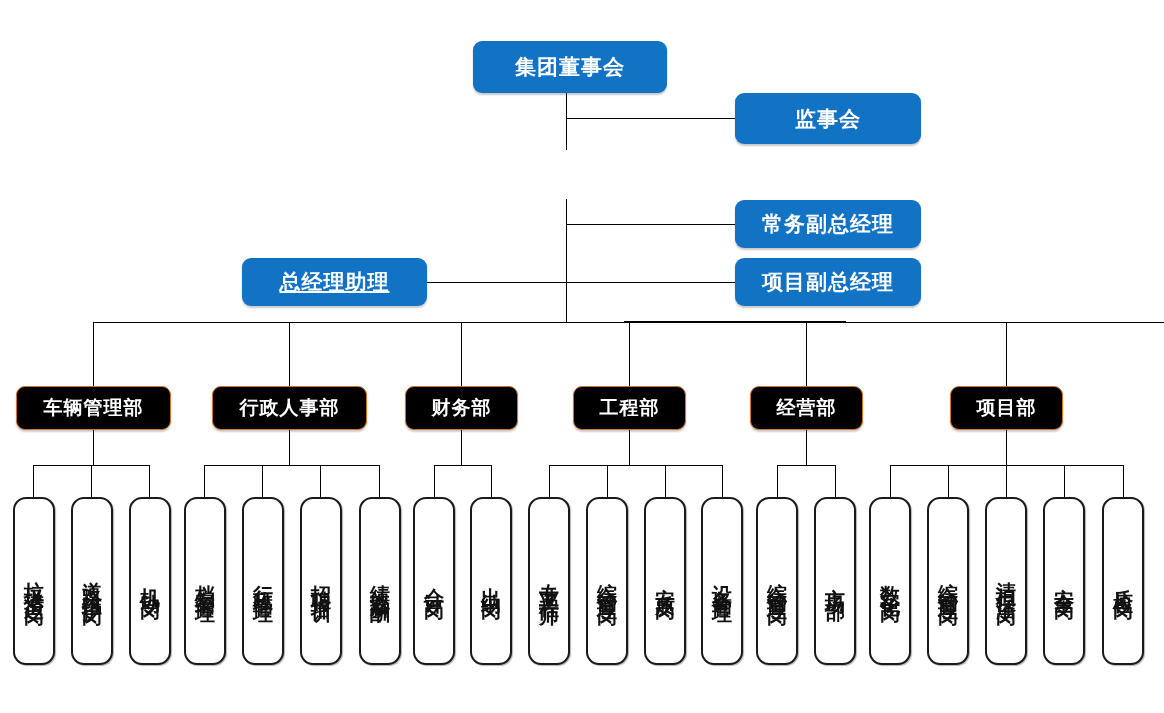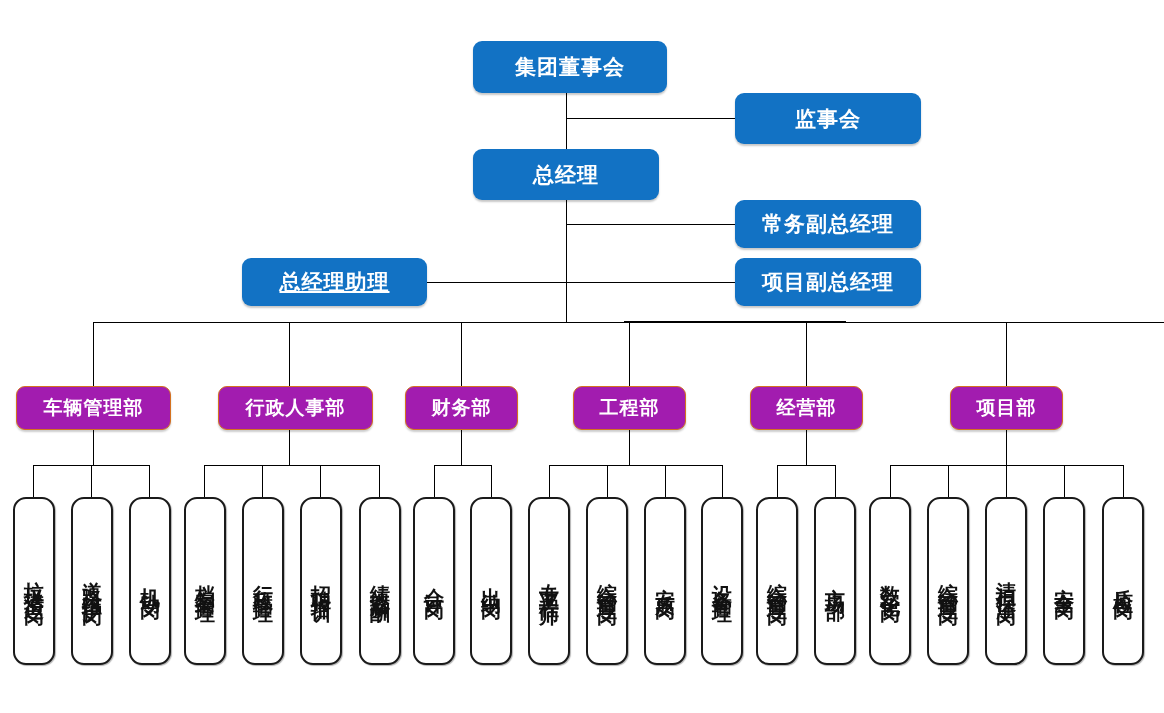--- a/index.html
+++ b/index.html
@@ -30,21 +30,21 @@
     background: #1272C4;
     border-radius: 9px;
     color: #ffffff;
     font-size: 21px;
     font-weight: 700;
     letter-spacing: 1px;
     box-shadow: 0 2px 2px rgba(0,0,0,0.22);
   }
   
   .node.orange {
-    background: #a21caf;
+    background: #000000;
     border: 1px solid #D4721F;
     border-radius: 9px;
     color: #ffffff;
     font-size: 19px;
     font-weight: 700;
     letter-spacing: 1px;
     box-shadow: 0 2px 2px rgba(0,0,0,0.20);
   }
   
   .node.leaf {
@@ -135,31 +135,30 @@
   <div class="ln v" style="left:890px; top:465px; height:32px;"></div>
   <div class="ln v" style="left:948px; top:465px; height:32px;"></div>
   <div class="ln v" style="left:1006px;top:465px; height:32px;"></div>
   <div class="ln v" style="left:1064px;top:465px; height:32px;"></div>
   <div class="ln v" style="left:1123px;top:465px; height:32px;"></div>
 
   <div class="node blue" style="left:473px; top:41px; width:194px; height:52px;">集团董事会</div>
 
   <div class="node blue" style="left:735px; top:93px; width:186px; height:51px;font-family:Liberation Serif, serif;">监事会</div>
 
-  <div class="node blue" style="left:473px; top:149px; width:186px; height:51px;">总经理</div>
 
   <div class="node blue" style="left:735px; top:200px; width:186px; height:48px;">常务副总经理</div>
 
   <div class="node blue" style="left:242px; top:258px; width:185px; height:48px;text-decoration:underline;">总经理助理</div>
 
   <div class="node blue" style="left:735px; top:258px; width:186px; height:48px;">项目副总经理</div>
 
   <div class="node orange" style="left:16px; top:386px; width:155px; height:44px;">车辆管理部</div>
 
-  <div class="node orange" style="left:212px; top:386px; width:155px; height:44px;margin-left:6px;">行政人事部</div>
+  <div class="node orange" style="left:212px; top:386px; width:155px; height:44px;">行政人事部</div>
 
   <div class="node orange" style="left:405px; top:386px; width:113px; height:44px;">财务部</div>
 
   <div class="node orange" style="left:573px; top:386px; width:113px; height:44px;">工程部</div>
 
   <div class="node orange" style="left:750px; top:386px; width:113px; height:44px;">经营部</div>
 
   <div class="node orange" style="left:950px; top:386px; width:113px; height:44px;">项目部</div>
 
   <div class="node leaf" style="left:13px; top:497px; width:42px; height:168px;">垃圾清运岗</div>

